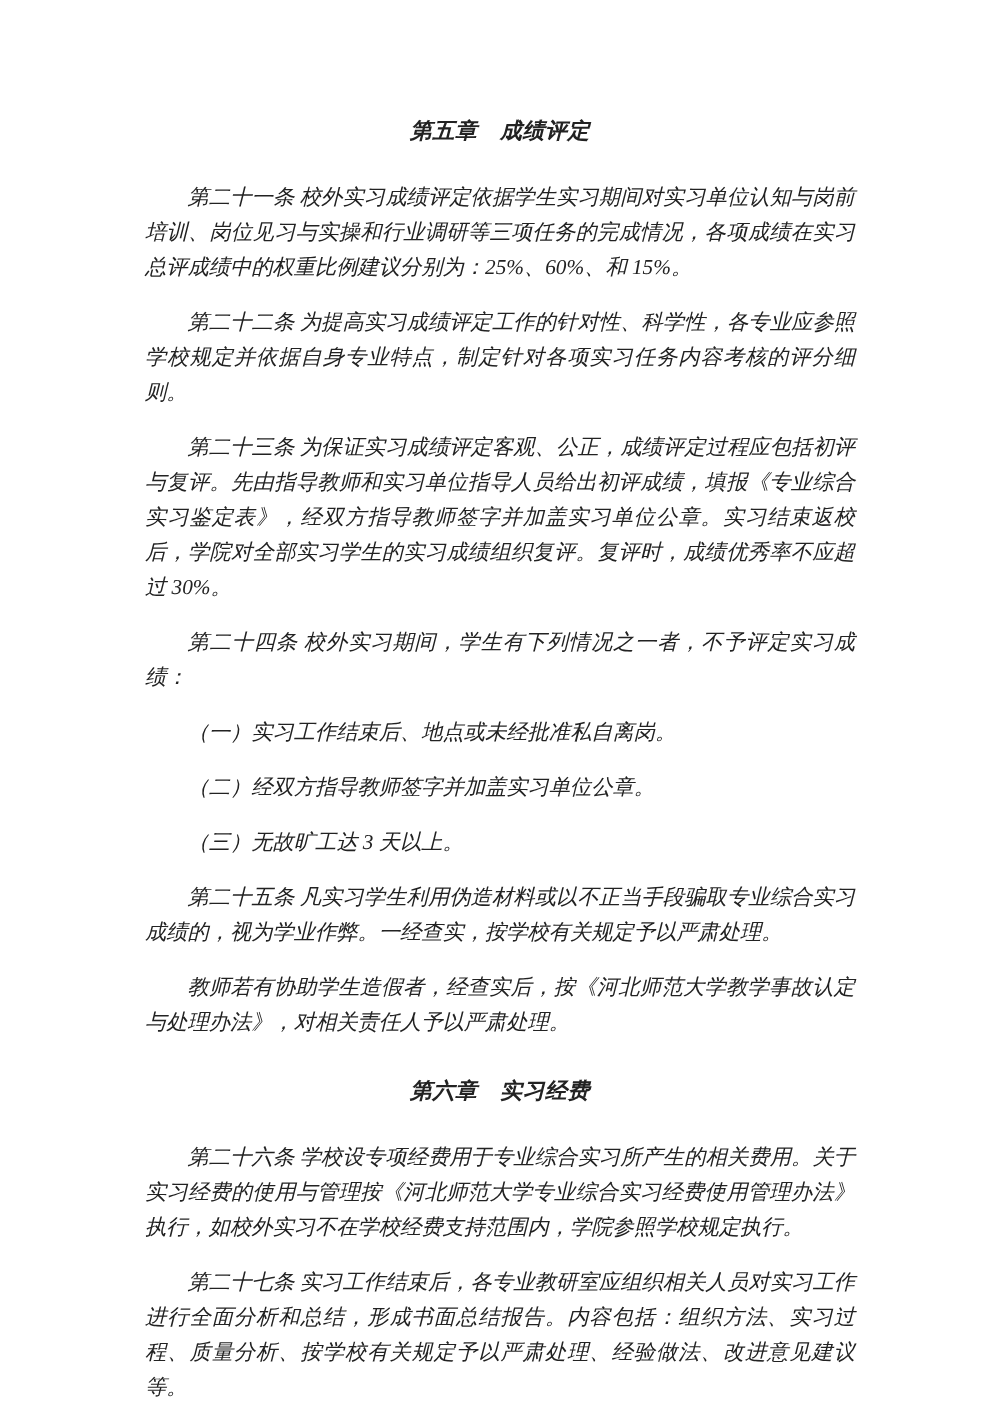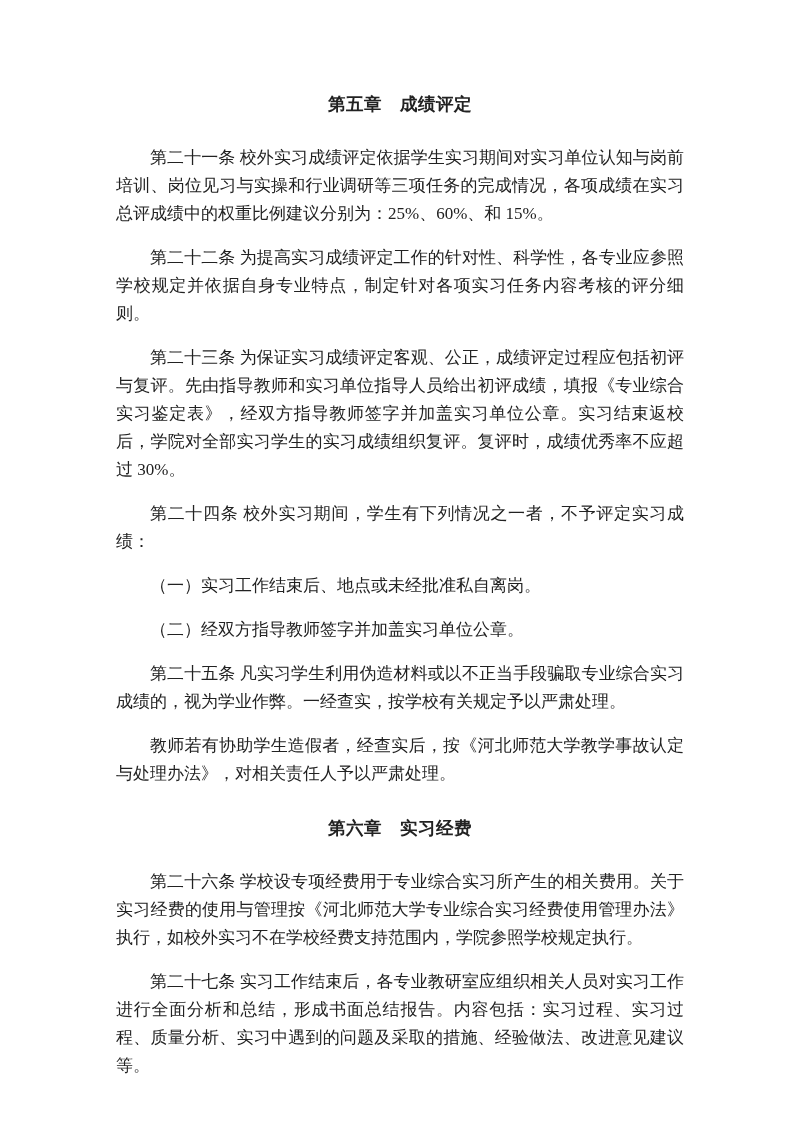--- a/index.html
+++ b/index.html
@@ -12,20 +12,21 @@
     width: 800px;
     height: 1132px;
     box-sizing: border-box;
     background: #ffffff;
     padding: 90px 100px 0 100px;
     overflow: hidden;
     font-family: "Liberation Serif", "DejaVu Serif", serif;
     font-size: 17px;
     line-height: 28px;
     color: #222222;
+    font-style: italic;
   }
   .chapter-title {
     font-family: "Liberation Sans", "DejaVu Sans", sans-serif;
     font-size: 17.5px;
     font-weight: bold;
     text-align: center;
     margin: 26px 0 26px 0;
     letter-spacing: 0.5px;
   }
   .chapter-title.first {
@@ -43,21 +44,22 @@
 
 <div class="page">
 
   <h2 class="chapter-title first">第五章　成绩评定</h2>
   <p class="para">第二十一条 校外实习成绩评定依据学生实习期间对实习单位认知与岗前培训、岗位见习与实操和行业调研等三项任务的完成情况，各项成绩在实习总评成绩中的权重比例建议分别为：25%、60%、和 15%。</p>
   <p class="para">第二十二条 为提高实习成绩评定工作的针对性、科学性，各专业应参照学校规定并依据自身专业特点，制定针对各项实习任务内容考核的评分细则。</p>
   <p class="para">第二十三条 为保证实习成绩评定客观、公正，成绩评定过程应包括初评与复评。先由指导教师和实习单位指导人员给出初评成绩，填报《专业综合实习鉴定表》，经双方指导教师签字并加盖实习单位公章。实习结束返校后，学院对全部实习学生的实习成绩组织复评。复评时，成绩优秀率不应超过 30%。</p>
   <p class="para">第二十四条 校外实习期间，学生有下列情况之一者，不予评定实习成绩：</p>
   <p class="para">（一）实习工作结束后、地点或未经批准私自离岗。</p>
   <p class="para">（二）经双方指导教师签字并加盖实习单位公章。</p>
+  <p class="para">（三）无故旷工达 3 天以上。</p>
   <p class="para">第二十五条 凡实习学生利用伪造材料或以不正当手段骗取专业综合实习成绩的，视为学业作弊。一经查实，按学校有关规定予以严肃处理。</p>
   <p class="para">教师若有协助学生造假者，经查实后，按《河北师范大学教学事故认定与处理办法》，对相关责任人予以严肃处理。</p>
 
   <h2 class="chapter-title">第六章　实习经费</h2>
   <p class="para">第二十六条 学校设专项经费用于专业综合实习所产生的相关费用。关于实习经费的使用与管理按《河北师范大学专业综合实习经费使用管理办法》执行，如校外实习不在学校经费支持范围内，学院参照学校规定执行。</p>
 
-  <p class="para">第二十七条 实习工作结束后，各专业教研室应组织相关人员对实习工作进行全面分析和总结，形成书面总结报告。内容包括：实习过程、实习过程、质量分析、实习中遇到的问题及采取的措施、经验做法、改进意见建议等。</p>
+  <p class="para">第二十七条 实习工作结束后，各专业教研室应组织相关人员对实习工作进行全面分析和总结，形成书面总结报告。内容包括：组织方法、实习过程、质量分析、按学校有关规定予以严肃处理、经验做法、改进意见建议等。</p>
 
 </div>
 
 </body></html>

